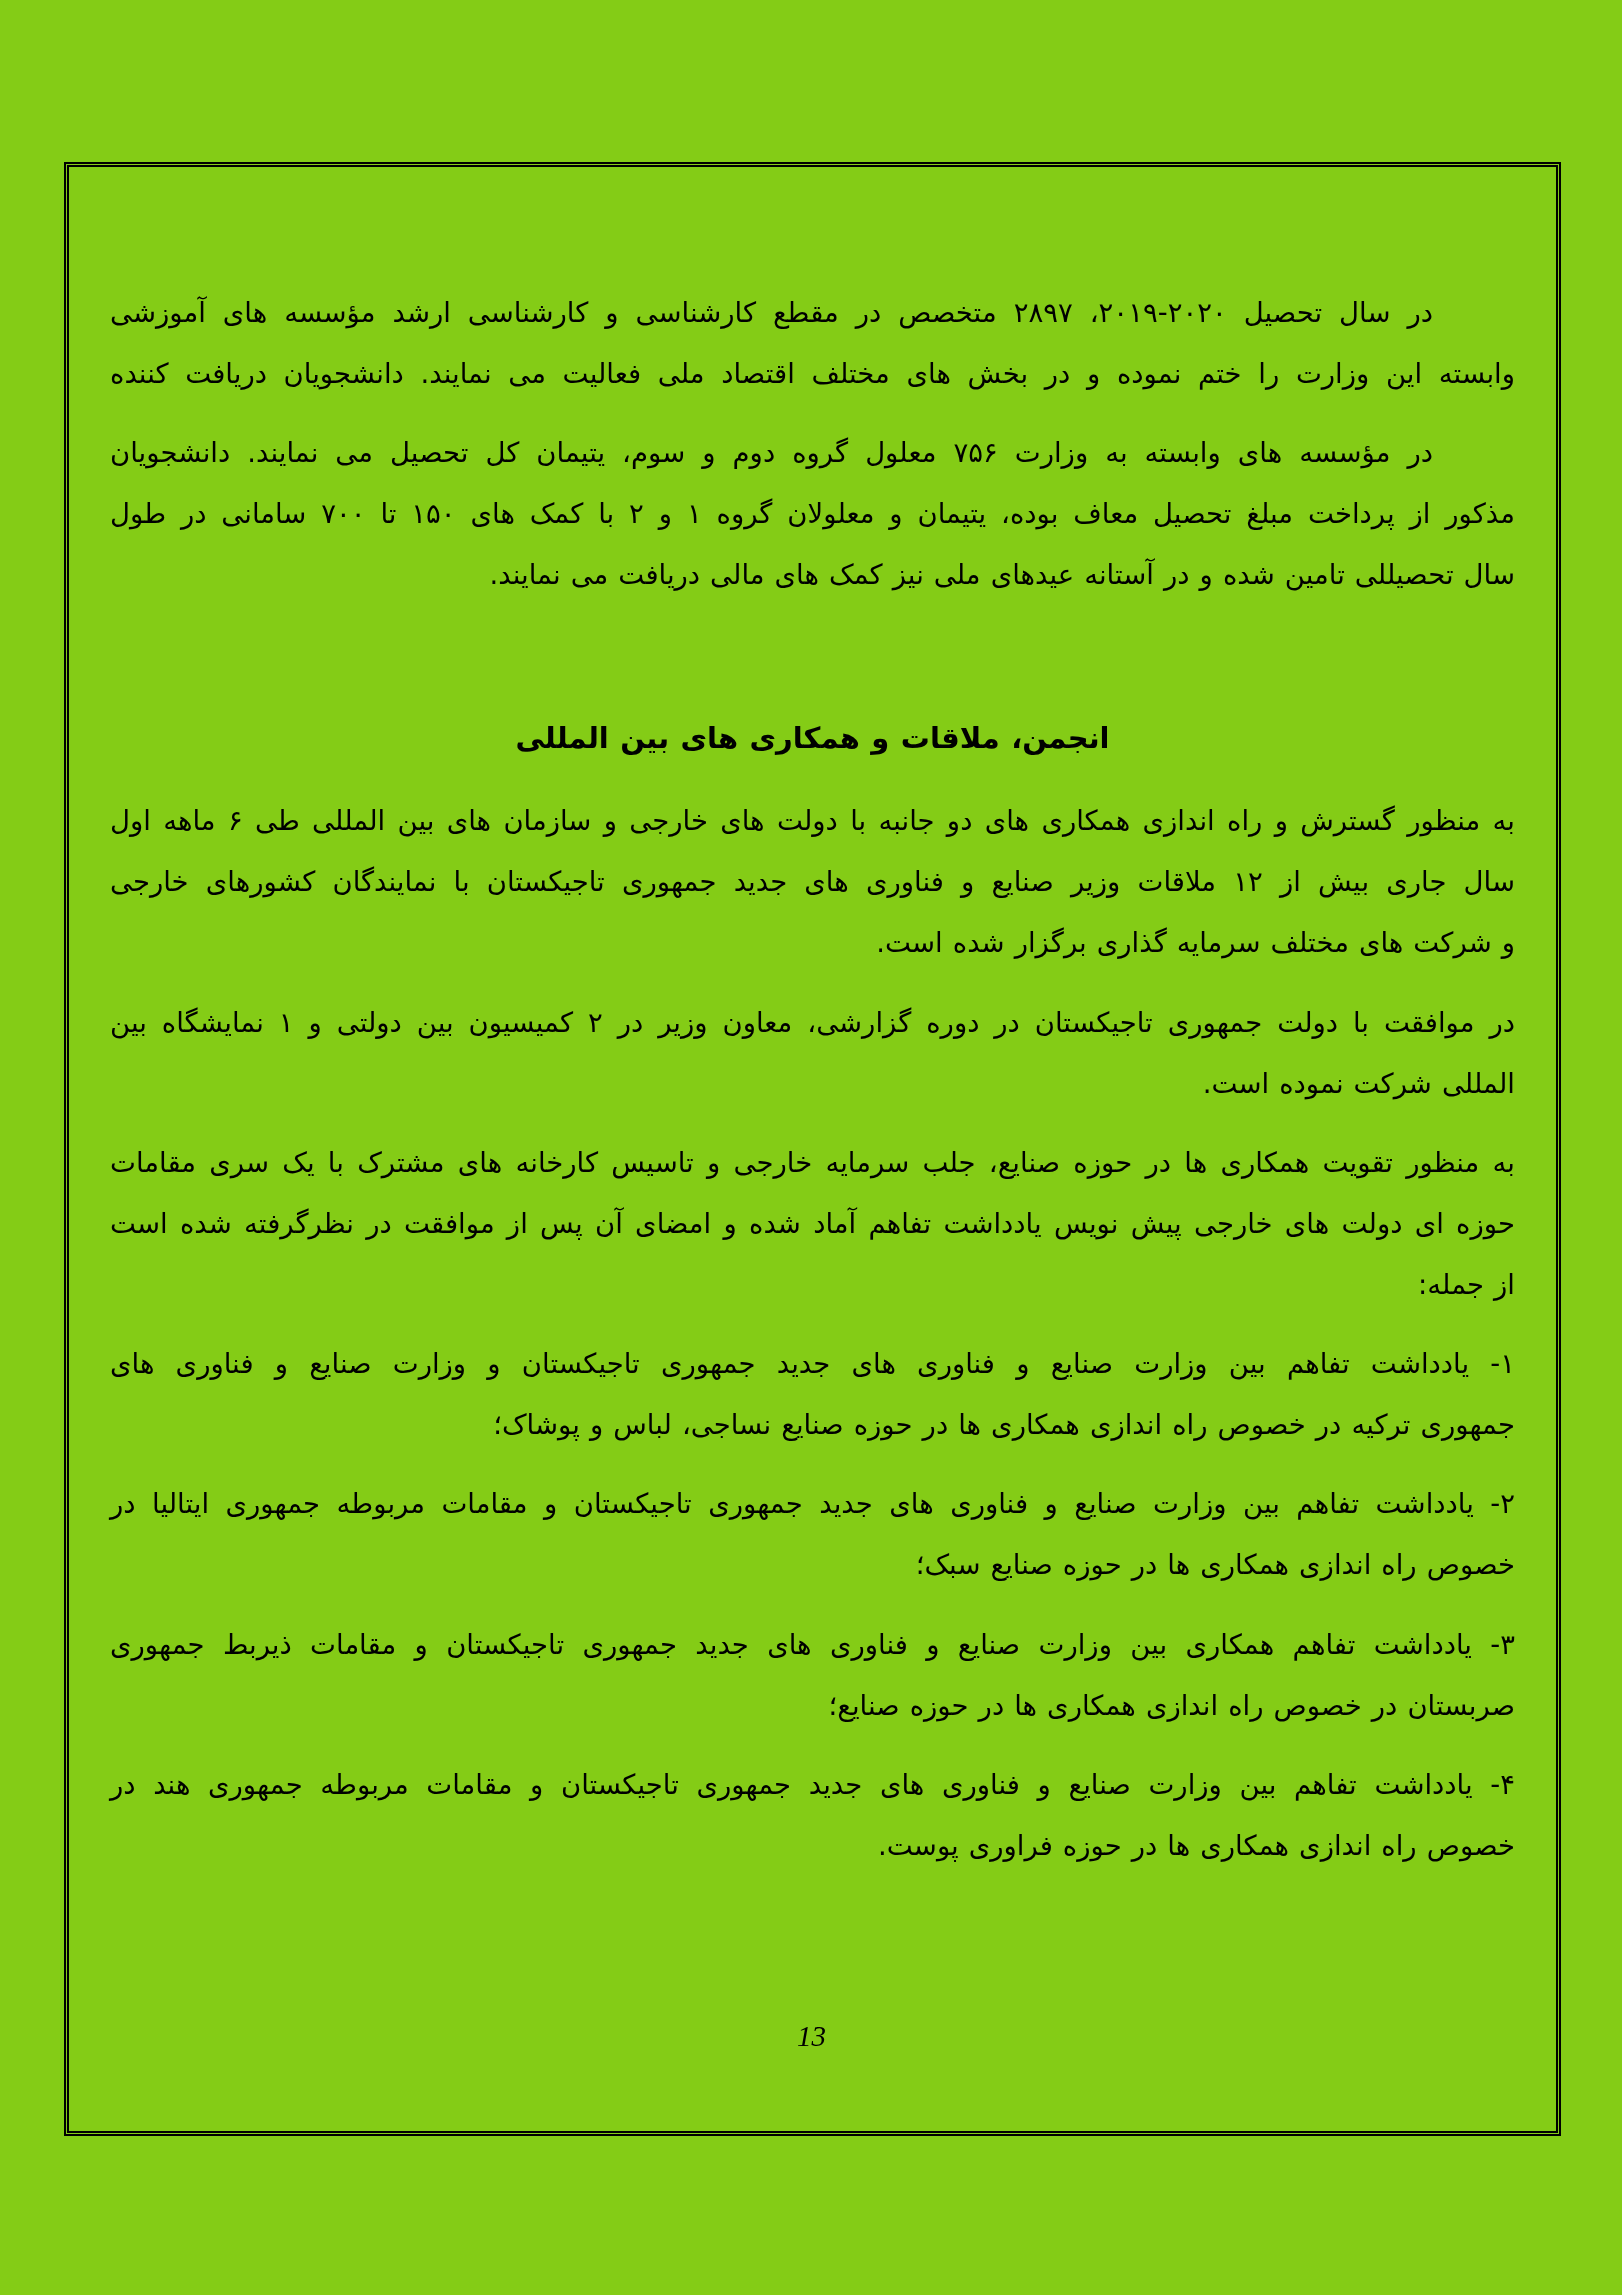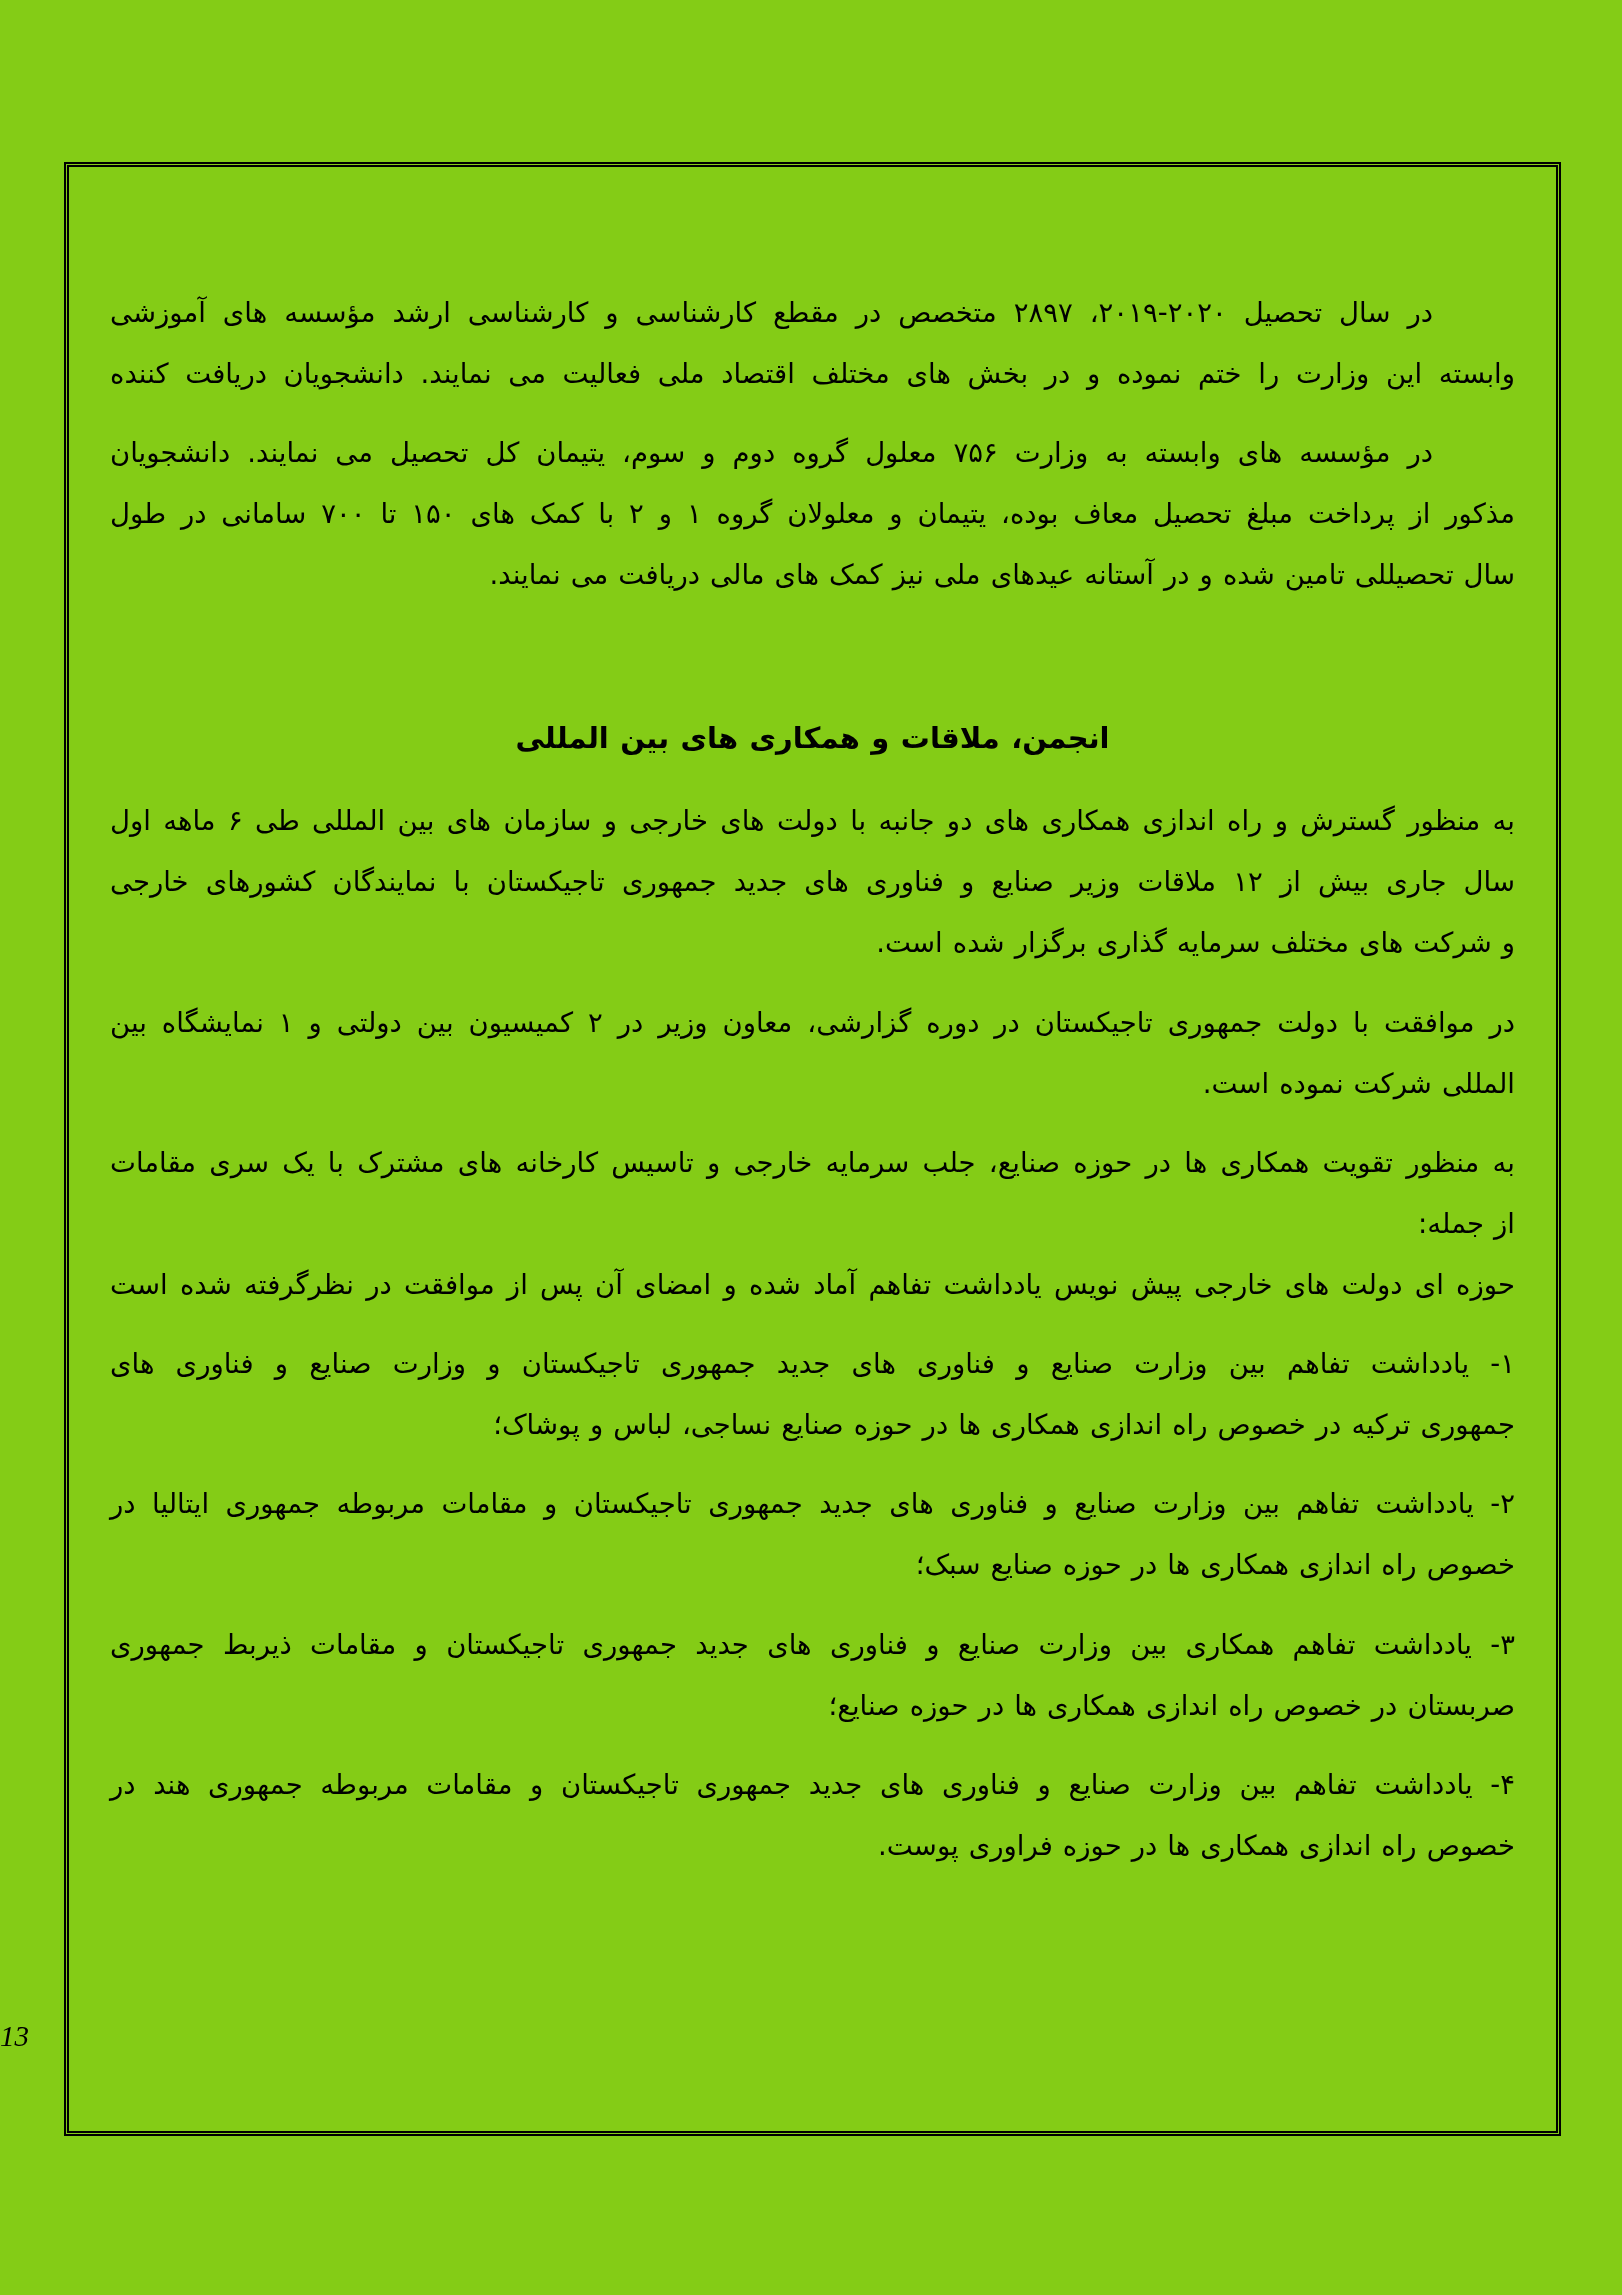--- a/index.html
+++ b/index.html
@@ -53,21 +53,21 @@
     font-weight: 700;
     font-size: 29px;
     text-align: left;
     text-align-last: center;
   }
   .page-number {
     position: absolute;
     left: 0;
     right: 0;
     top: 2017px;
-    text-align: left;
+    text-align: center;
     font-family: "Liberation Serif", serif;
     font-style: italic;
     font-size: 29px;
     line-height: 39px;
     color: #000000;
   }
 </style>
 </head>
 <body>
 
@@ -90,22 +90,22 @@
           <div class="line first">به منظور گسترش و راه اندازی همکاری های دو جانبه با دولت های خارجی و سازمان های بین المللی طی ۶ ماهه اول</div>
           <div class="line">سال جاری بیش از ۱۲ ملاقات وزیر صنایع  و فناوری های جدید جمهوری تاجیکستان با نمایندگان کشورهای خارجی</div>
           <div class="line end">و شرکت های مختلف سرمایه گذاری برگزار شده است.</div>
         </div>
         <div class="block paragraph">
           <div class="line first">در موافقت با دولت جمهوری تاجیکستان در دوره گزارشی، معاون وزیر در ۲ کمیسیون بین دولتی و ۱ نمایشگاه بین</div>
           <div class="line end">المللی شرکت نموده است.</div>
         </div>
         <div class="block paragraph">
           <div class="line first">به منظور تقویت همکاری ها در حوزه صنایع، جلب سرمایه خارجی و تاسیس کارخانه های مشترک با یک سری مقامات</div>
+          <div class="line">حوزه ای دولت های خارجی پیش نویس یادداشت تفاهم آماد شده و امضای آن پس از موافقت در نظرگرفته شده است</div>
           <div class="line end">از جمله:</div>
-          <div class="line">حوزه ای دولت های خارجی پیش نویس یادداشت تفاهم آماد شده و امضای آن پس از موافقت در نظرگرفته شده است</div>
         </div>
         <div class="block item">
           <div class="line first">۱- یادداشت تفاهم بین وزارت صنایع و فناوری های جدید جمهوری تاجیکستان و وزارت صنایع و فناوری های</div>
           <div class="line end">جمهوری ترکیه در خصوص راه اندازی همکاری ها در حوزه صنایع نساجی، لباس و پوشاک؛</div>
         </div>
         <div class="block item">
           <div class="line first">۲- یادداشت تفاهم بین وزارت صنایع و فناوری های جدید جمهوری تاجیکستان و مقامات مربوطه جمهوری ایتالیا در</div>
           <div class="line end">خصوص راه اندازی همکاری ها در حوزه صنایع سبک؛</div>
         </div>
         <div class="block item">

